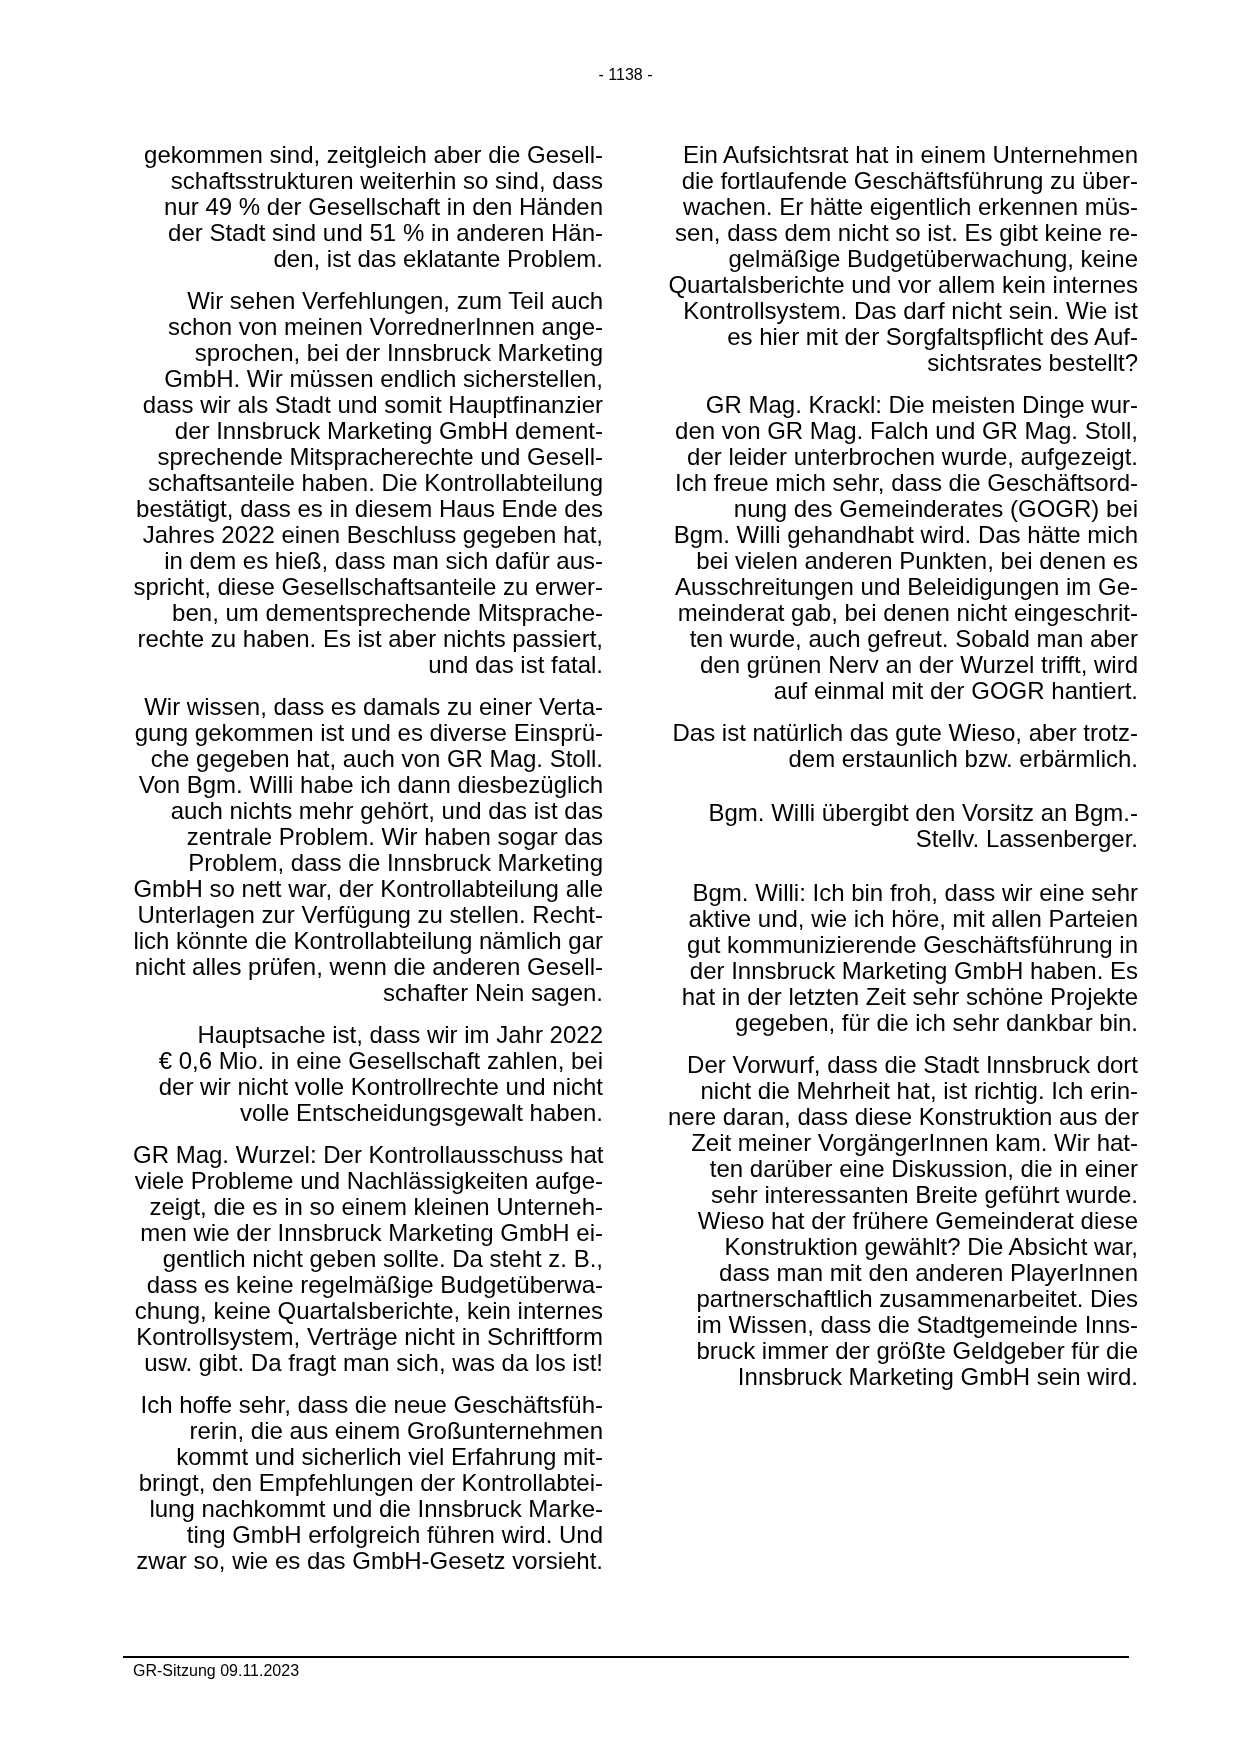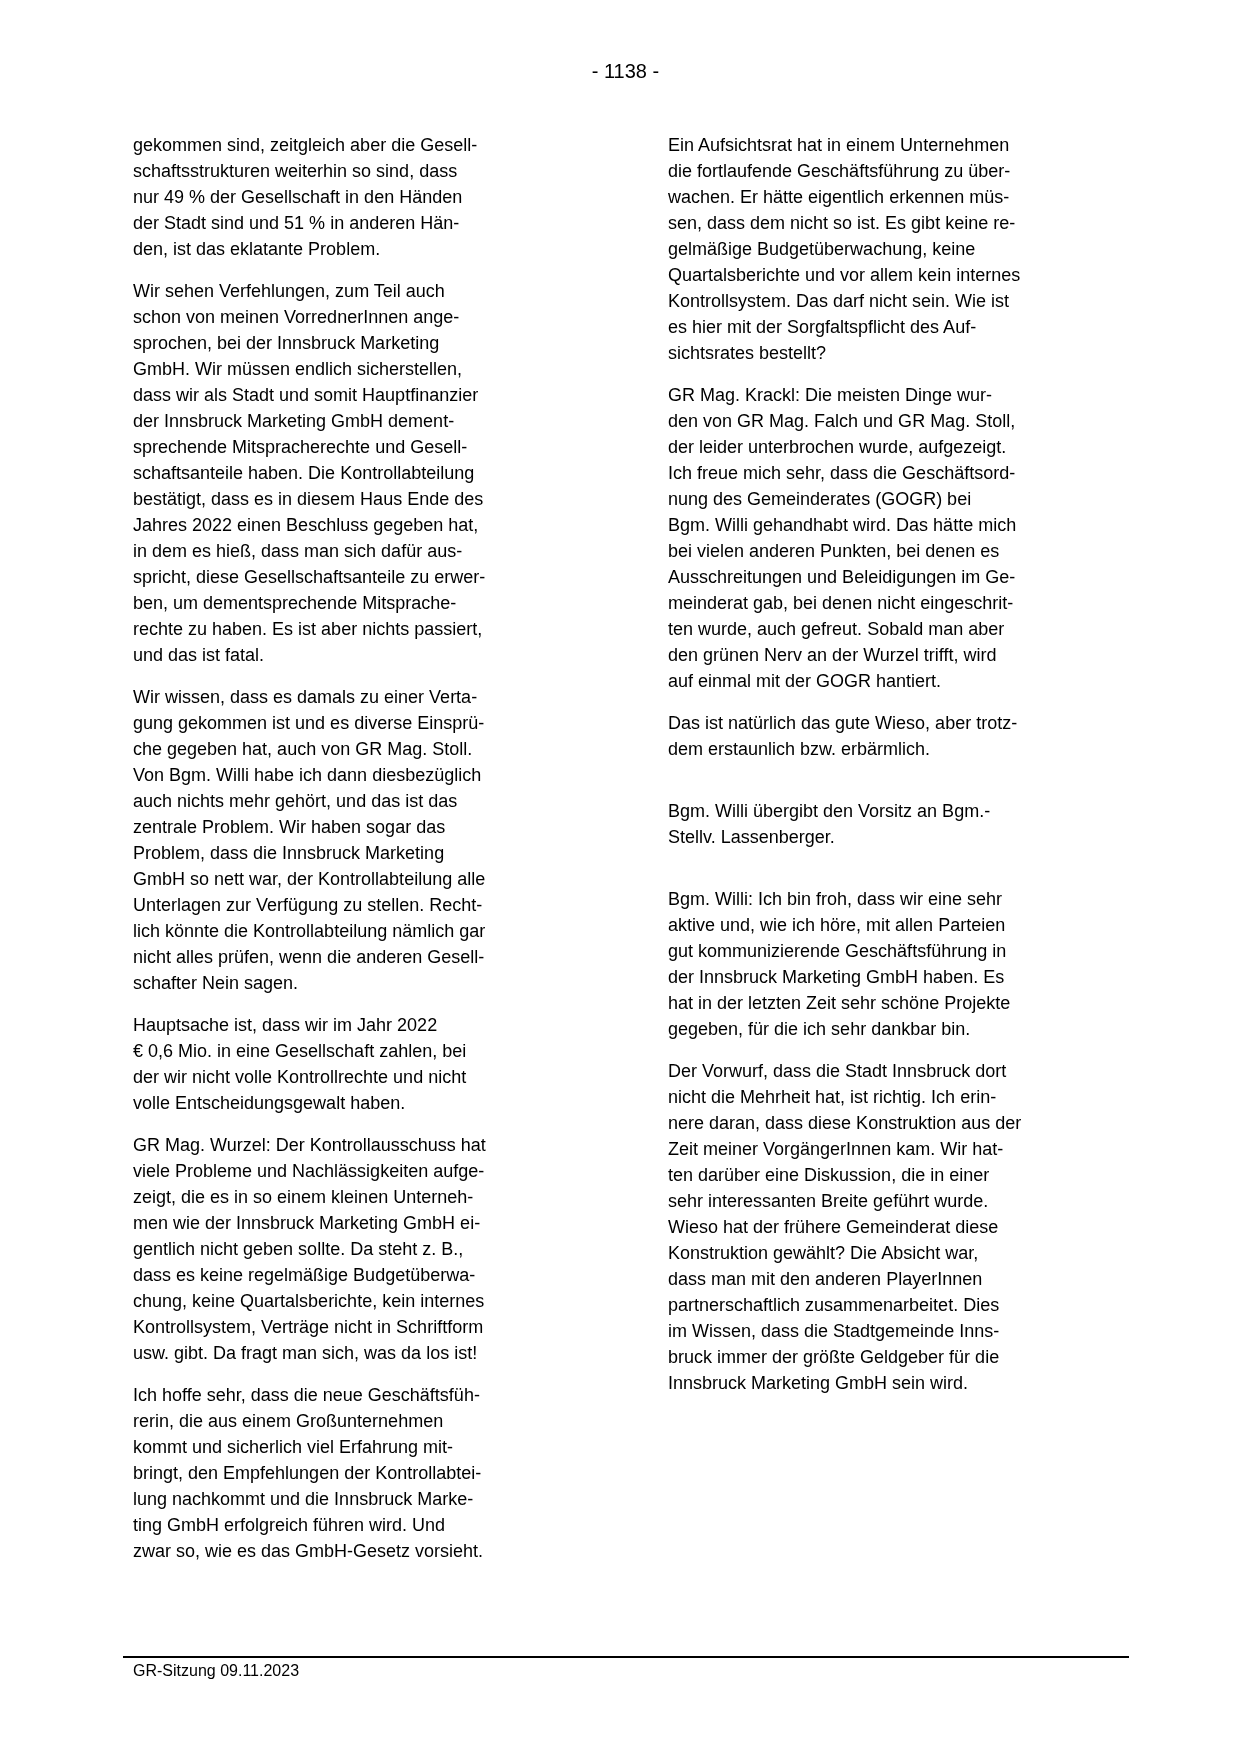--- a/index.html
+++ b/index.html
@@ -6,39 +6,40 @@
   body {
     width: 1241px; height: 1754px;
     background: #ffffff;
     font-family: "Liberation Sans", sans-serif;
     color: #000000;
     position: relative;
   }
   .page { position: absolute; inset: 0; background: #ffffff; }
   .page-number {
     position: absolute;
-    top: 60px; left: 123px; width: 1005px;
+    top: 66px; left: 123px; width: 1005px;
     text-align: center;
-    font-size: 20px;
+    font-size: 16px;
     white-space: pre;
   }
   .col {
     position: absolute;
-    top: 132px;
+    top: 142px;
     width: 470px;
-    font-size: 18px;
+    font-size: 24px;
     line-height: 26px;
+    text-align: right;
   }
   .col-left  { left: 133px; }
   .col-right { left: 668px; }
   .col p {
     margin: 0 0 16px 0;
     white-space: pre;
   }
-  .col p.gap-before { margin-top: 36px; }
+  .col p.gap-before { margin-top: 28px; }
   .speaker { font-weight: normal; }
   .footer-rule {
     position: absolute;
     left: 123px; top: 1656px;
     width: 1006px; height: 2px;
     background: #000000;
   }
   .footer-text {
     position: absolute;
     left: 133px; top: 1662px;

